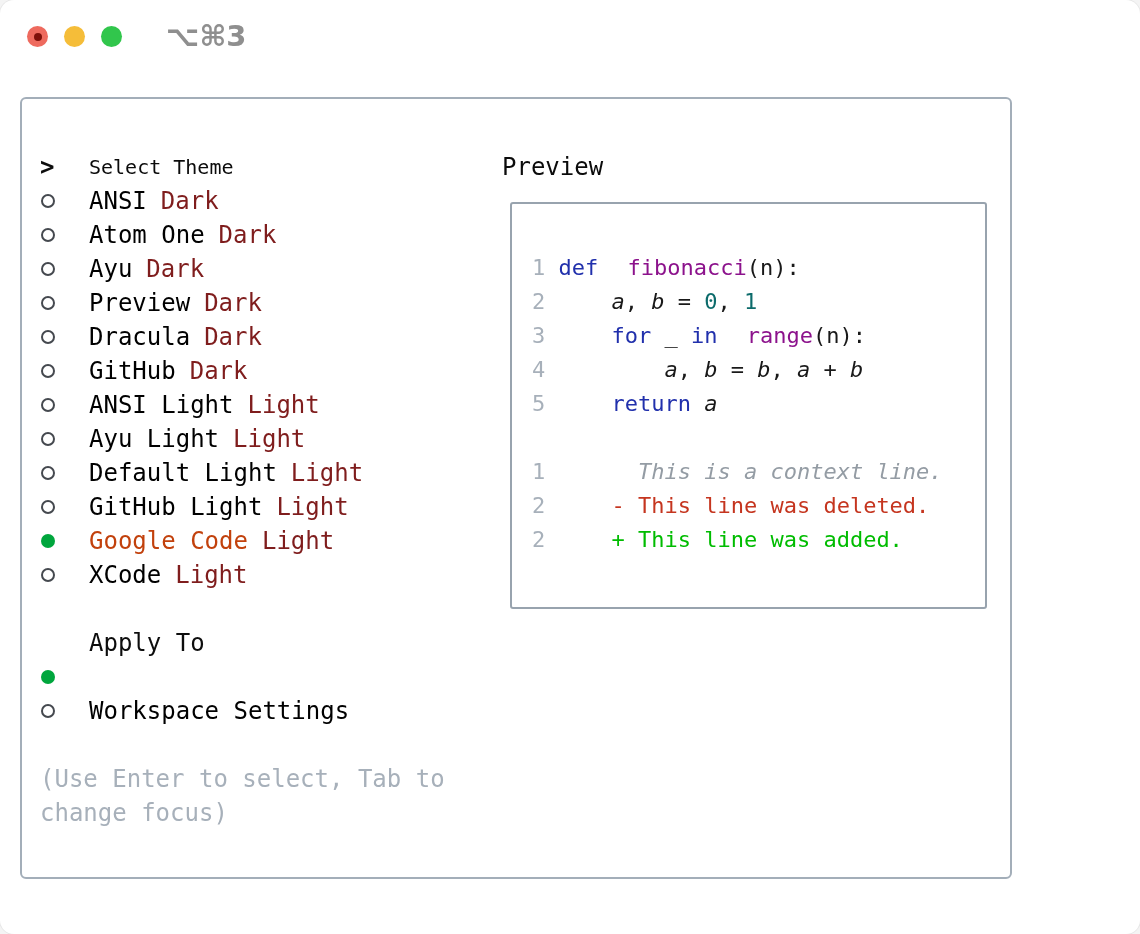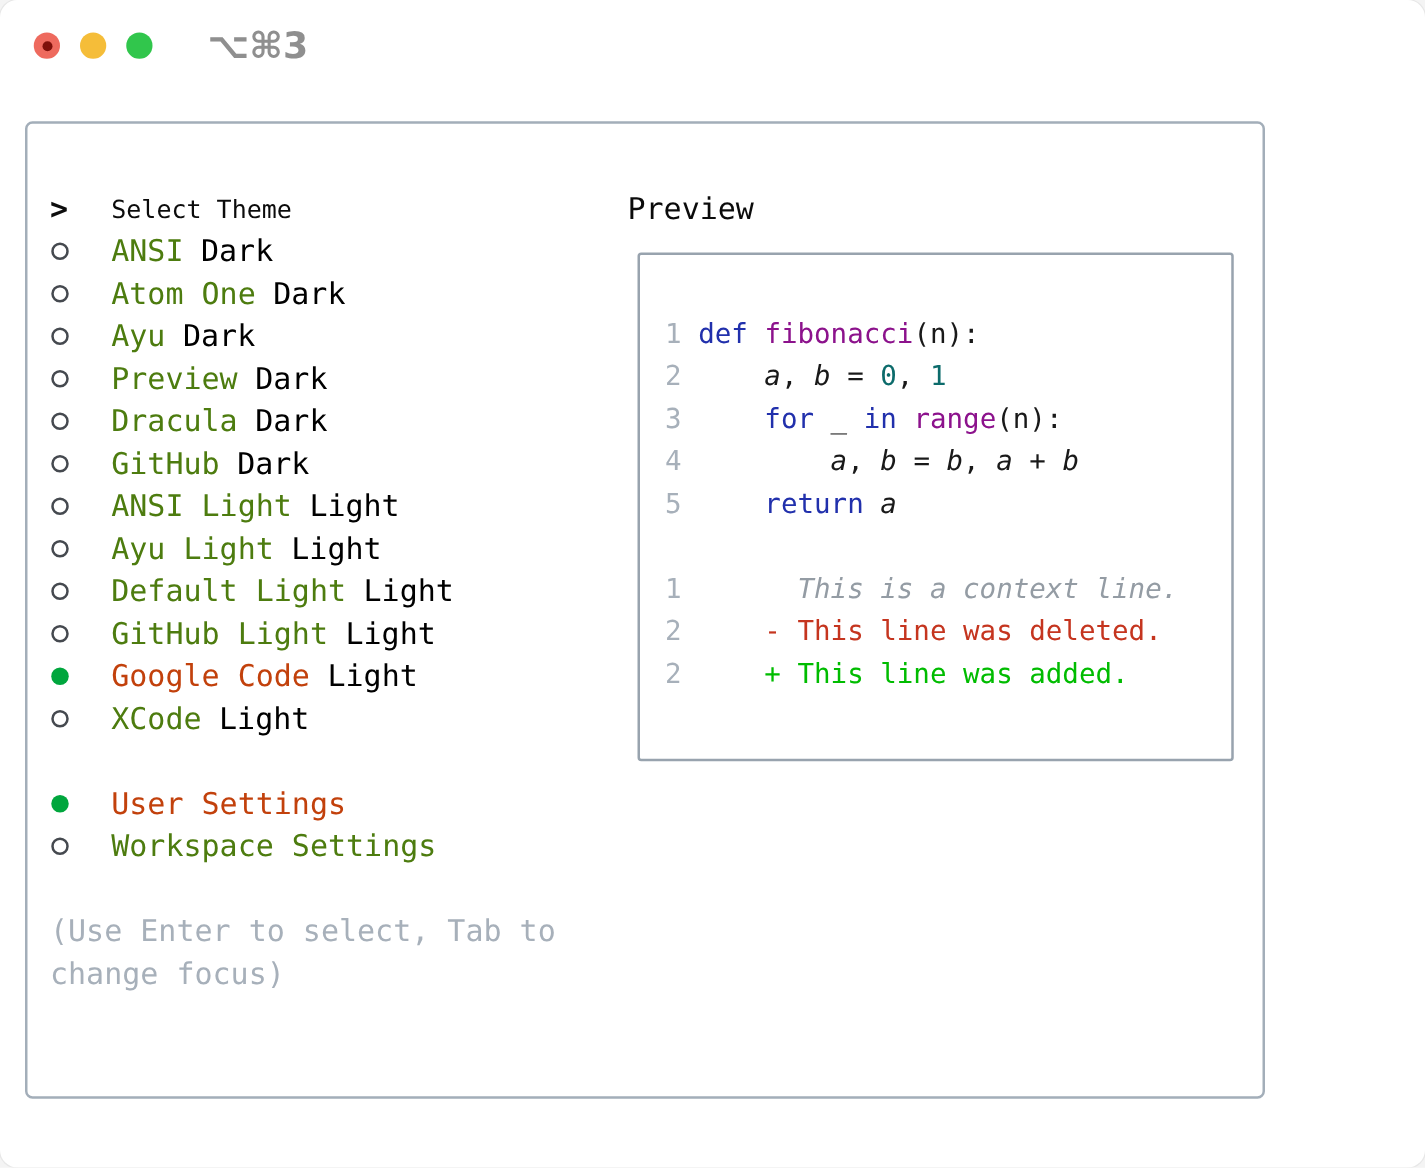--- a/index.html
+++ b/index.html
@@ -35,41 +35,41 @@
   }
   
   .left-panel { position: absolute; left: 18px; top: 51px; width: 460px; }
   .row { height: 34px; display: flex; align-items: center; }
   .bcol { width: 49px; display: flex; align-items: center; flex: none; }
   .caret { font-size: 24px; font-weight: bold; color: #0d0d0d; }
   .panel-title { font-size: 20px; font-weight: normal; color: #0b0b0b; }
   .bullet { width: 14px; height: 14px; border-radius: 50%; box-sizing: border-box; margin-left: 1px; }
   .bullet.open { border: 2px solid #45494f; background: transparent; }
   .bullet.filled { background: #00a63d; }
-  .item-name { font-size: 24px; color: #4d7c0f; white-space: pre; }
+  .item-name { font-size: 24px; color: #000000; white-space: pre; }
   .item-name.selected { color: #c2410c; }
-  .item-variant { font-size: 24px; color: #000000; margin-left: 14px; white-space: pre; }
+  .item-variant { font-size: 24px; color: #7f1d1d; margin-left: 14px; white-space: pre; }
   .apply-title { font-size: 24px; color: #0d0d0d; }
   .help-line { height: 34px; line-height: 34px; font-size: 24px; color: #a7b0ba; white-space: pre; }
   
   .preview-title {
     position: absolute; left: 480px; top: 51px; height: 34px; line-height: 34px;
     font-size: 24px; font-weight: normal; color: #0b0b0b;
   }
   .preview-box {
     position: absolute; left: 488px; top: 103px; width: 477px; height: 407px;
     border: 2px solid #98a3ae; border-radius: 3px; box-sizing: border-box;
     background: #fff; padding: 47px 0 0 20px; overflow: hidden;
   }
   .cl { margin: 0; font-family: "DejaVu Sans Mono", monospace; font-size: 22px;
         line-height: 34px; white-space: pre; }
   .code-gap { height: 34px; }
   .lnum { color: #a7b0ba; }
   .tok-kwd { color: #2130ac; }
-  .tok-typ { color: #8c128c; }
+  .tok-typ { color: #8c128c; margin-left: 16px; }
   .tok-lit { color: #0c6b6b; }
   .tok-pln { color: #191919; }
   .tok-var { color: #191919; font-style: italic; }
   .diff-context { color: #949ca4; font-style: italic; }
   .diff-deleted { color: #c5351f; }
   .diff-added   { color: #00bc00; }
 </style>
 </head>
 <body>
 
@@ -187,27 +187,30 @@
     <span class="bcol">
               <span class="bullet open"></span>
             </span>
     <span class="item-name">XCode</span>
     <span class="item-variant">Light</span>
   </div>
 </div>
 
       <div class="row"></div>
 
+      <div class="row">
+        <span class="bcol"></span>
+        <span class="apply-title">Apply To</span>
+      </div>
 
       <div id="apply-list">
   <div class="row apply-item">
     <span class="bcol">
               <span class="bullet filled"></span>
             </span>
-    <span class="item-name selected">User Settings</span>
   </div>
 
   <div class="row apply-item">
     <span class="bcol">
               <span class="bullet open"></span>
             </span>
     <span class="item-name">Workspace Settings</span>
   </div>
 </div>
 

